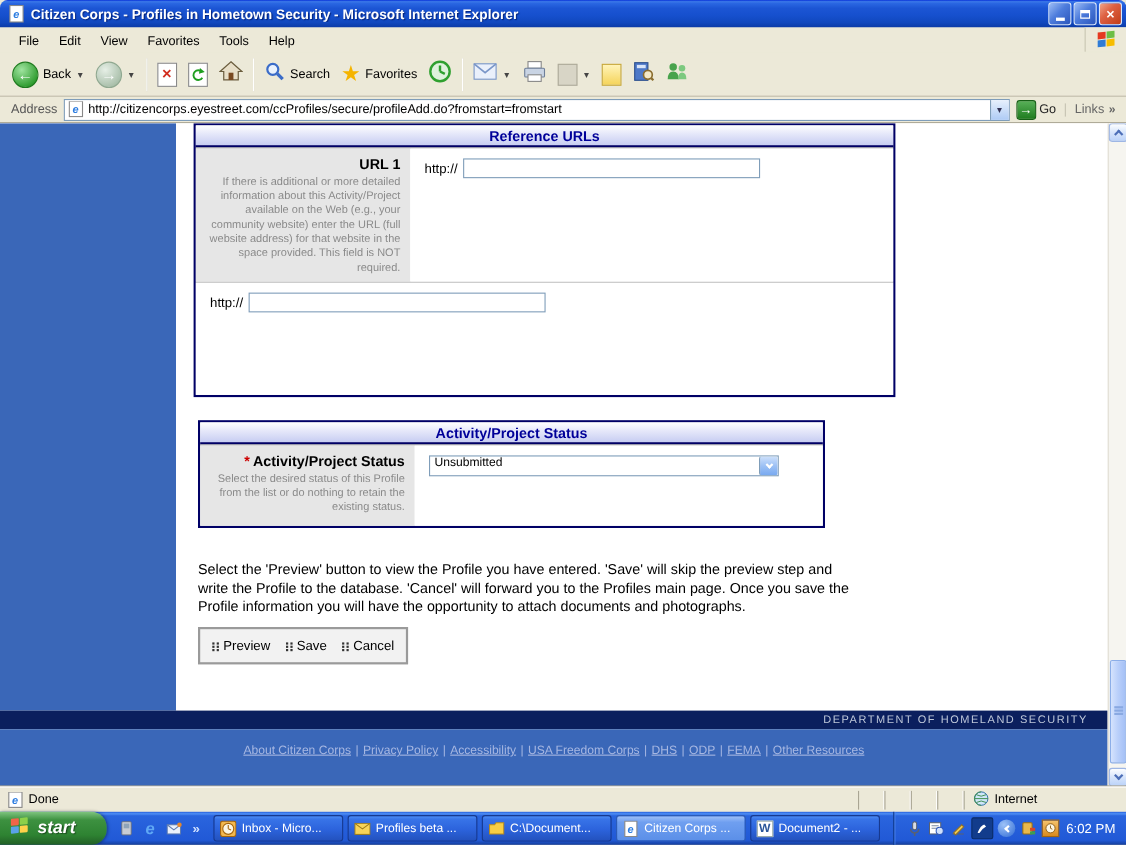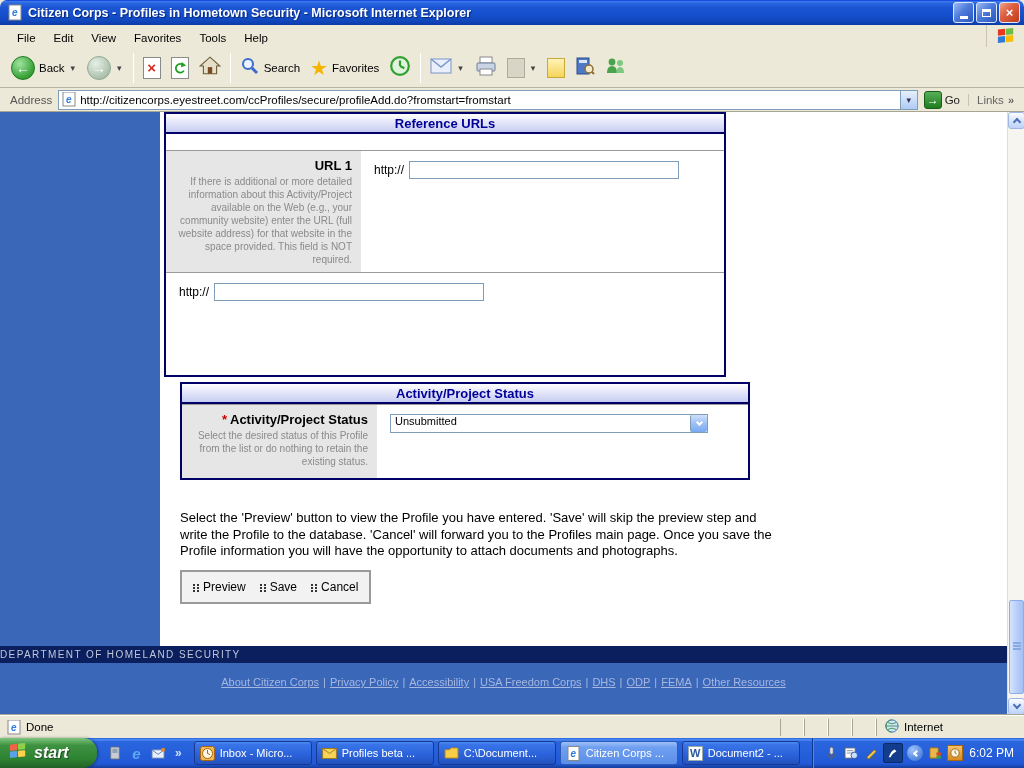--- a/index.html
+++ b/index.html
@@ -101,21 +101,21 @@
 
   .instructions { position:absolute; left:180px; top:398px; width:604px; font-size:13px; color:#000; line-height:16.5px; }
   .action-bar { position:absolute; left:180px; top:458px; height:34px; border:2px solid #9a9a9a; background:#F2F2F2;
     display:flex; align-items:center; padding:0 11px; gap:14px; }
   .act { display:flex; align-items:center; font-size:12px; color:#000; cursor:default; }
   .dots { position:relative; width:7px; height:9px; margin-right:3px; display:inline-block; }
   .dots::before { content:""; position:absolute; top:1px; left:0; width:2px; height:2px; background:#333;
     box-shadow:4px 0 #333, 0 3px #333, 4px 3px #333, 0 6px #333, 4px 6px #333; }
 
   .footer-navy { position:absolute; left:0; top:534px; width:1007px; height:17px; background:#0B1F5E;
-    color:#BFC8DA; font-size:10px; letter-spacing:1.4px; text-align:left; line-height:17px; }
+    color:#BFC8DA; font-size:10px; letter-spacing:1.4px; text-align:right; line-height:17px; padding-right:18px; }
   .footer-blue { position:absolute; left:0; top:551px; width:1007px; height:52px; background:#3A67B8;
     text-align:center; padding-top:13px; font-size:11px; }
   .footer-blue a { color:#A6B7E2; text-decoration:underline; cursor:pointer; }
   .f-sep { color:#A6B7E2; margin:0 4px; }
 
   
   .statusbar { position:absolute; top:715px; left:0; width:1024px; height:23px; background:#ECE9D8;
     border-top:1px solid #fff; box-shadow:0 -1px 0 #A9A593; display:flex; align-items:center; padding:0 3px; }
   .sb-icon { width:15px; height:15px; margin:0 4px; flex:none; }
   .sb-status { font-size:11.5px; color:#000; flex:1; }
@@ -319,23 +319,23 @@
     </div>
     <div class="links-zone">
       <span class="links-label">Links</span>
       <span class="links-chev">»</span>
     </div>
   </div>
 
   <div class="viewport">
     <div class="side-col"></div>
 
-    <div class="sec-table" style="left:164px; top:0; width:562px;">
+    <div class="sec-table" style="left:176px; top:0; width:638px;">
       <div class="sec-head">Reference URLs</div>
-      <div class="sec-row" style="height:122px;margin-top:16px;">
+      <div class="sec-row" style="height:122px;">
         <div class="sec-label">
           <div class="lbl">URL 1</div>
           <div class="desc">If there is additional or more detailed information about this Activity/Project available on the Web (e.g., your community website) enter the URL (full website address) for that website in the space provided. This field is NOT required.</div>
         </div>
         <div class="sec-field">
           <span class="http-lbl">http://</span><input class="url-input" style="">
         </div>
       </div>
       <div class="sec-row" style="height:103px;">
         <div class="sec-field">

